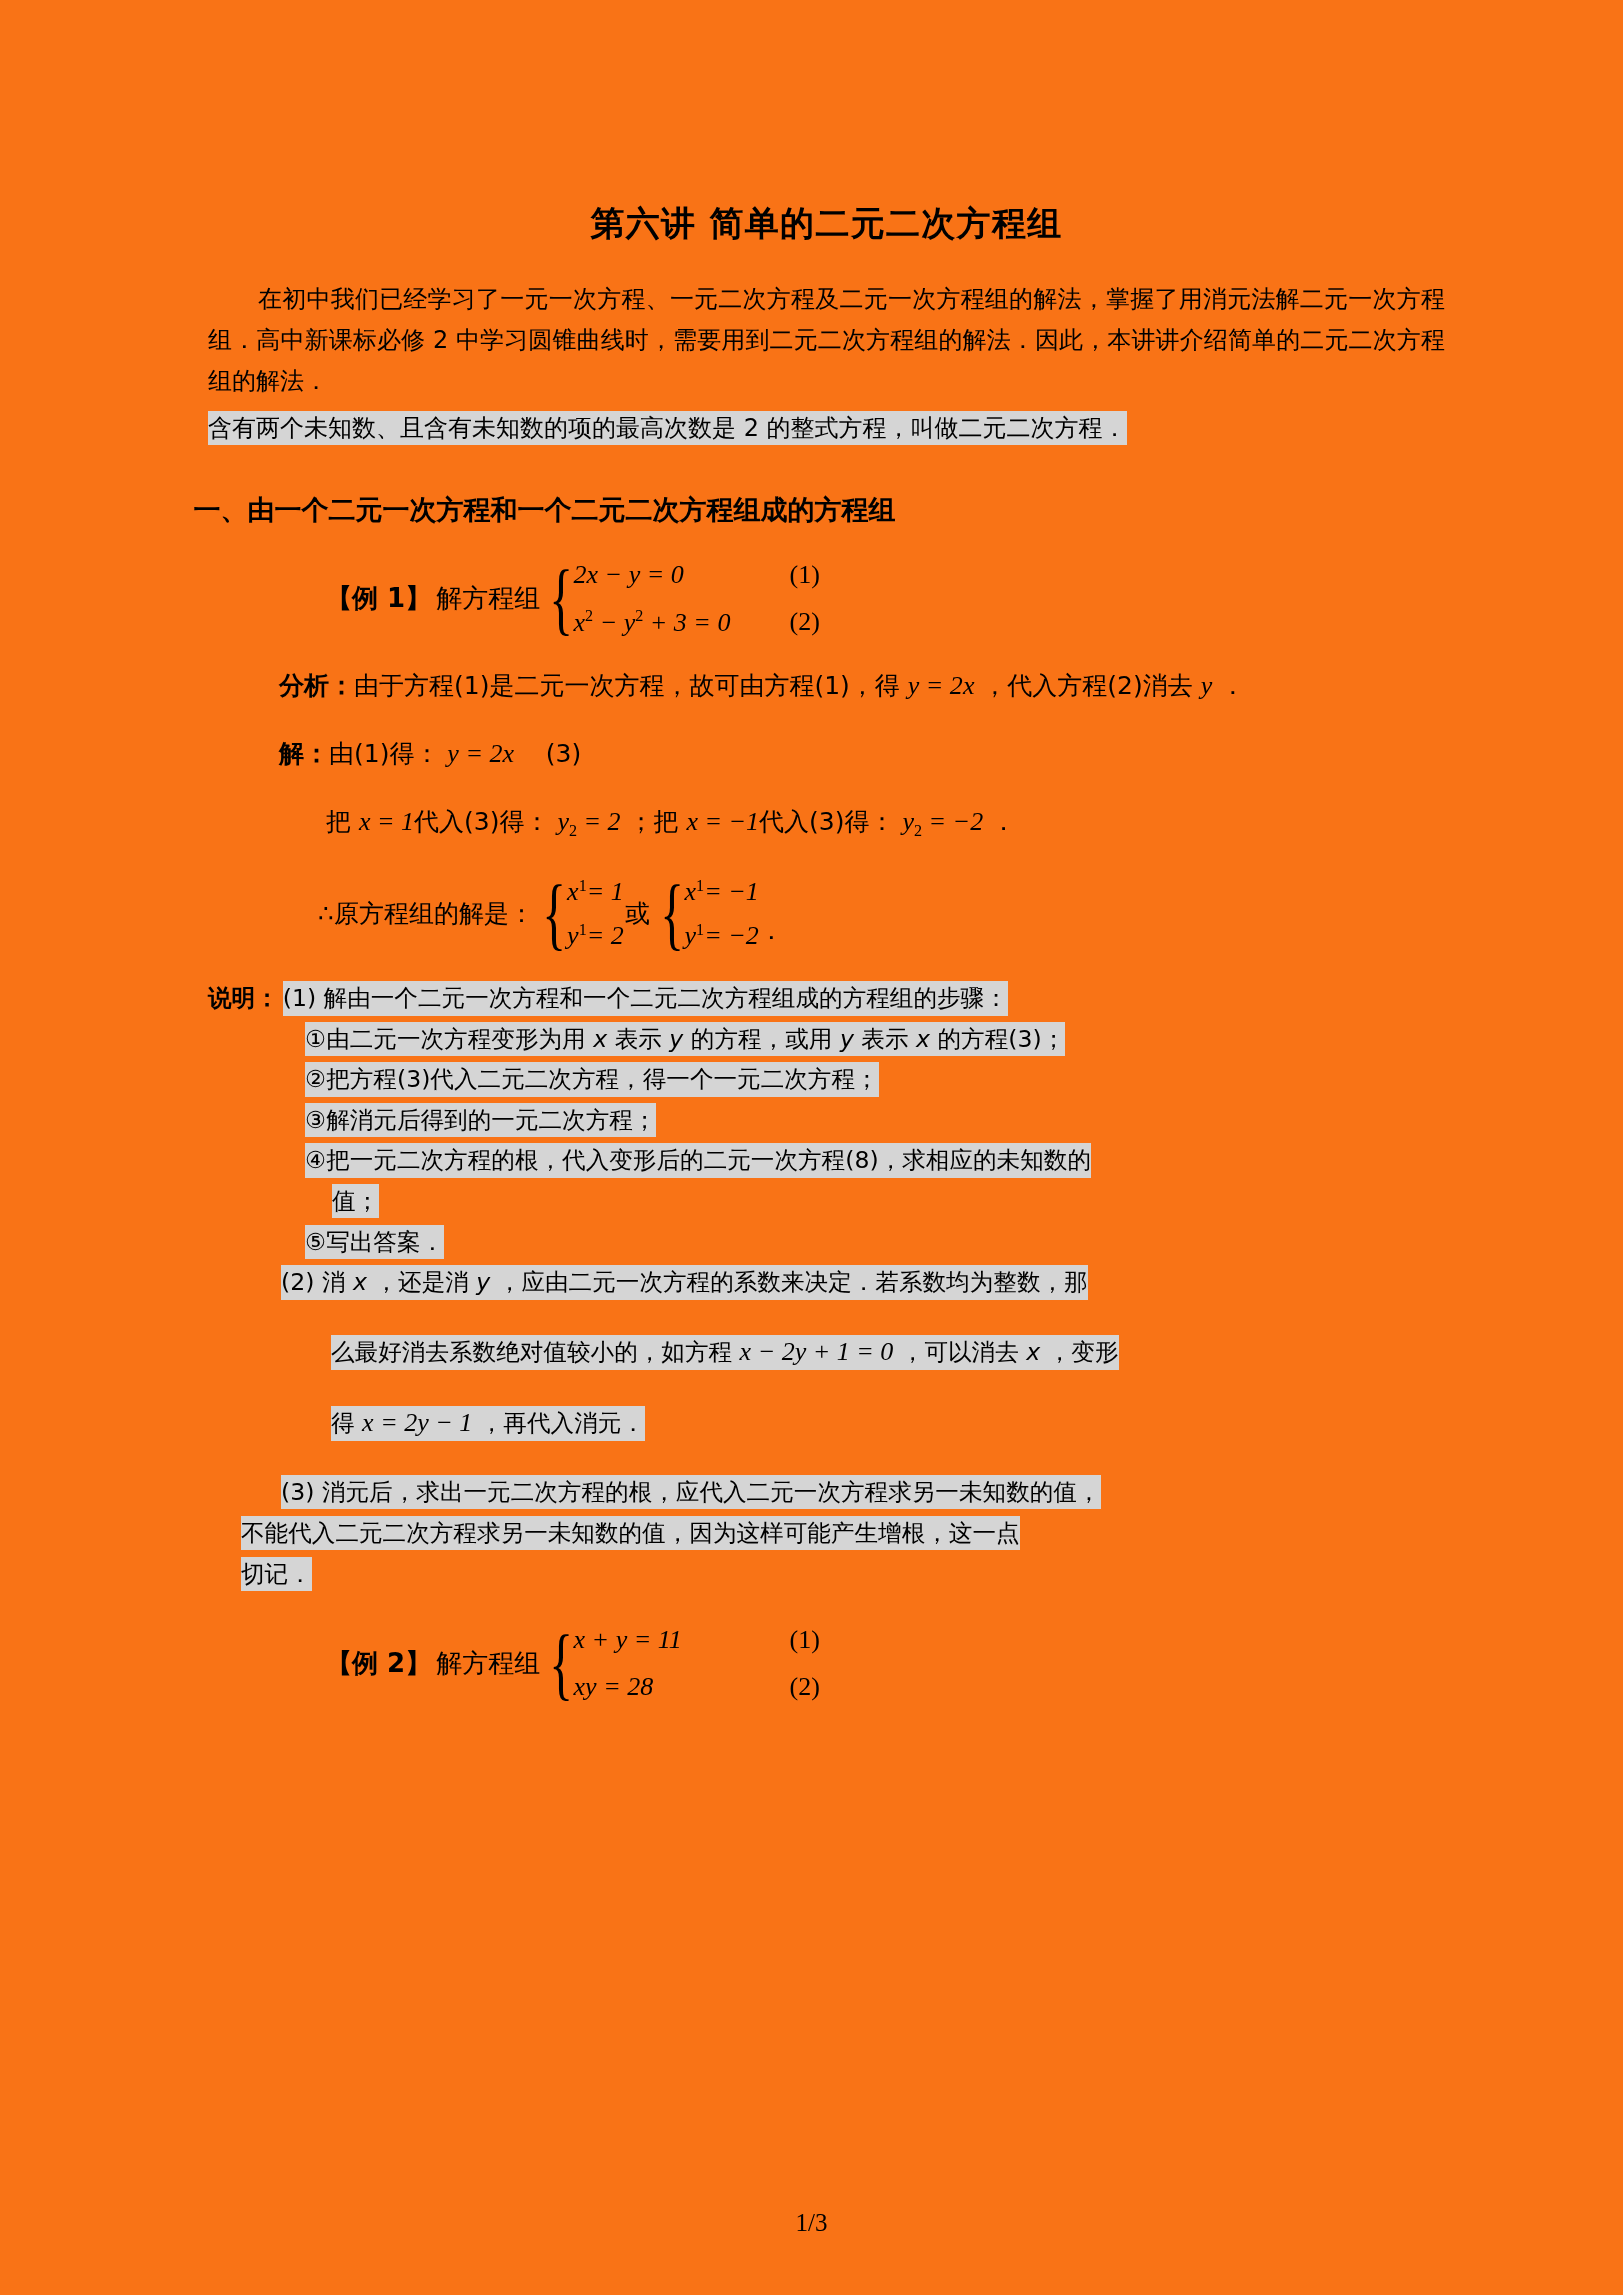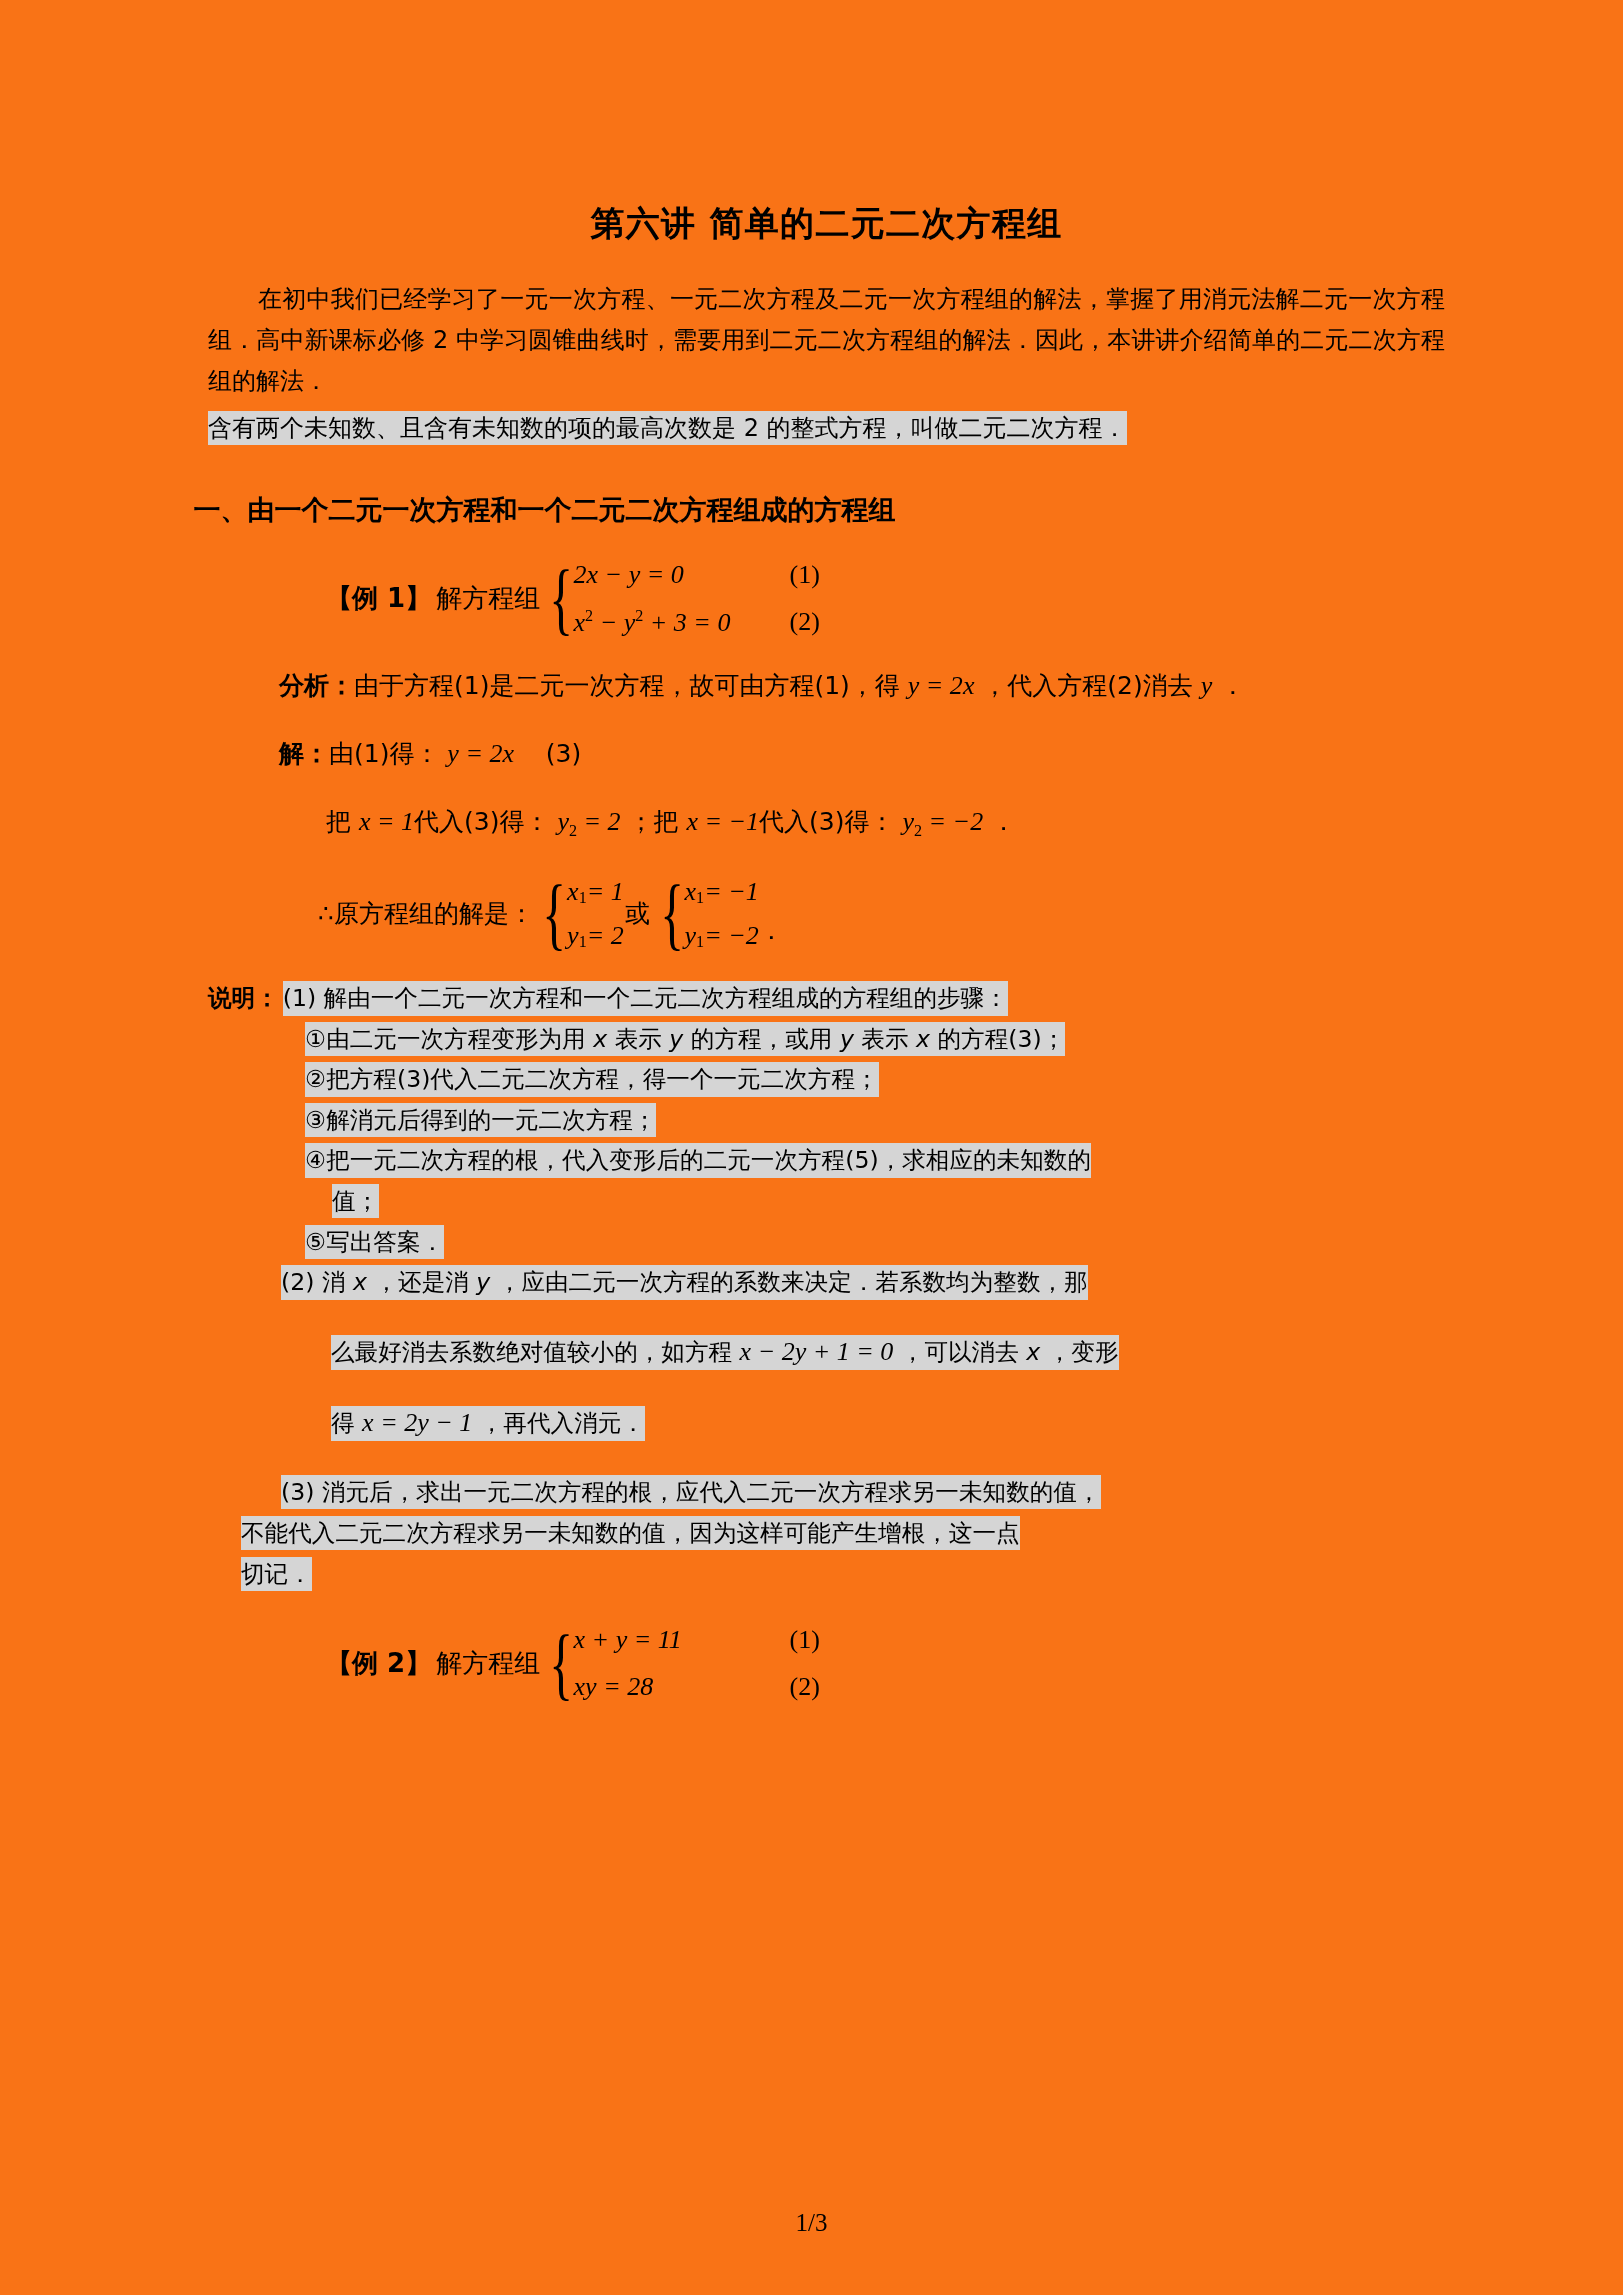--- a/index.html
+++ b/index.html
@@ -110,21 +110,21 @@
     margin: 0 -6.5px 0 1.3px;
   }
   .sys {
     display: flex;
     flex-direction: column;
     justify-content: center;
     gap: 17px;
   }
   .sys-row {
     display: flex;
-    align-items: flex-end;
+    align-items: flex-start;
     white-space: nowrap;
   }
   .sys-eq { min-width: 216px; display: inline-block; }
   .sys-tag { font-family: "Liberation Serif", serif; font-size: 26px; }
 
   
   .work {
     font-family: "DejaVu Sans", "Liberation Sans", sans-serif;
     font-size: 25px;
     margin-top: 29px;
@@ -273,21 +273,21 @@
         <span class="note-label">说明：</span>
         <span class="note-body"><span class="hl">(1)  解由一个二元一次方程和一个二元二次方程组成的方程组的步骤：</span></span>
       </div>
 
       <div class="note-sub"><span class="hl">①由二元一次方程变形为用 <span class="mi-s">x</span> 表示 <span class="mi-s">y</span> 的方程，或用 <span class="mi-s">y</span> 表示 <span class="mi-s">x</span> 的方程(3)；</span></div>
 
       <div class="note-sub"><span class="hl">②把方程(3)代入二元二次方程，得一个一元二次方程；</span></div>
 
       <div class="note-sub"><span class="hl">③解消元后得到的一元二次方程；</span></div>
 
-      <div class="note-sub"><span class="hl">④把一元二次方程的根，代入变形后的二元一次方程(5)，求相应的未知数的</span></div>
+      <div class="note-sub"><span class="hl">④把一元二次方程的根，代入变形后的二元一次方程(8)，求相应的未知数的</span></div>
 
       <div class="note-sub cont"><span class="hl">值；</span></div>
 
       <div class="note-sub"><span class="hl">⑤写出答案．</span></div>
 
       <div class="note-p wide"><span class="hl">(2) 消 <span class="mi-s">x</span> ，还是消 <span class="mi-s">y</span> ，应由二元一次方程的系数来决定．若系数均为整数，那</span></div>
 
       <div class="note-p hang gap-lg"><span class="hl">么最好消去系数绝对值较小的，如方程 <span class="mi"><span class="mi-s">x</span> − 2<span class="mi-s">y</span> + 1 = 0</span> ，可以消去 <span class="mi-s">x</span> ，变形</span></div>
 
       <div class="note-p hang gap-lg"><span class="hl">得 <span class="mi"><span class="mi-s">x</span> = 2<span class="mi-s">y</span> − 1</span> ，再代入消元．</span></div>

